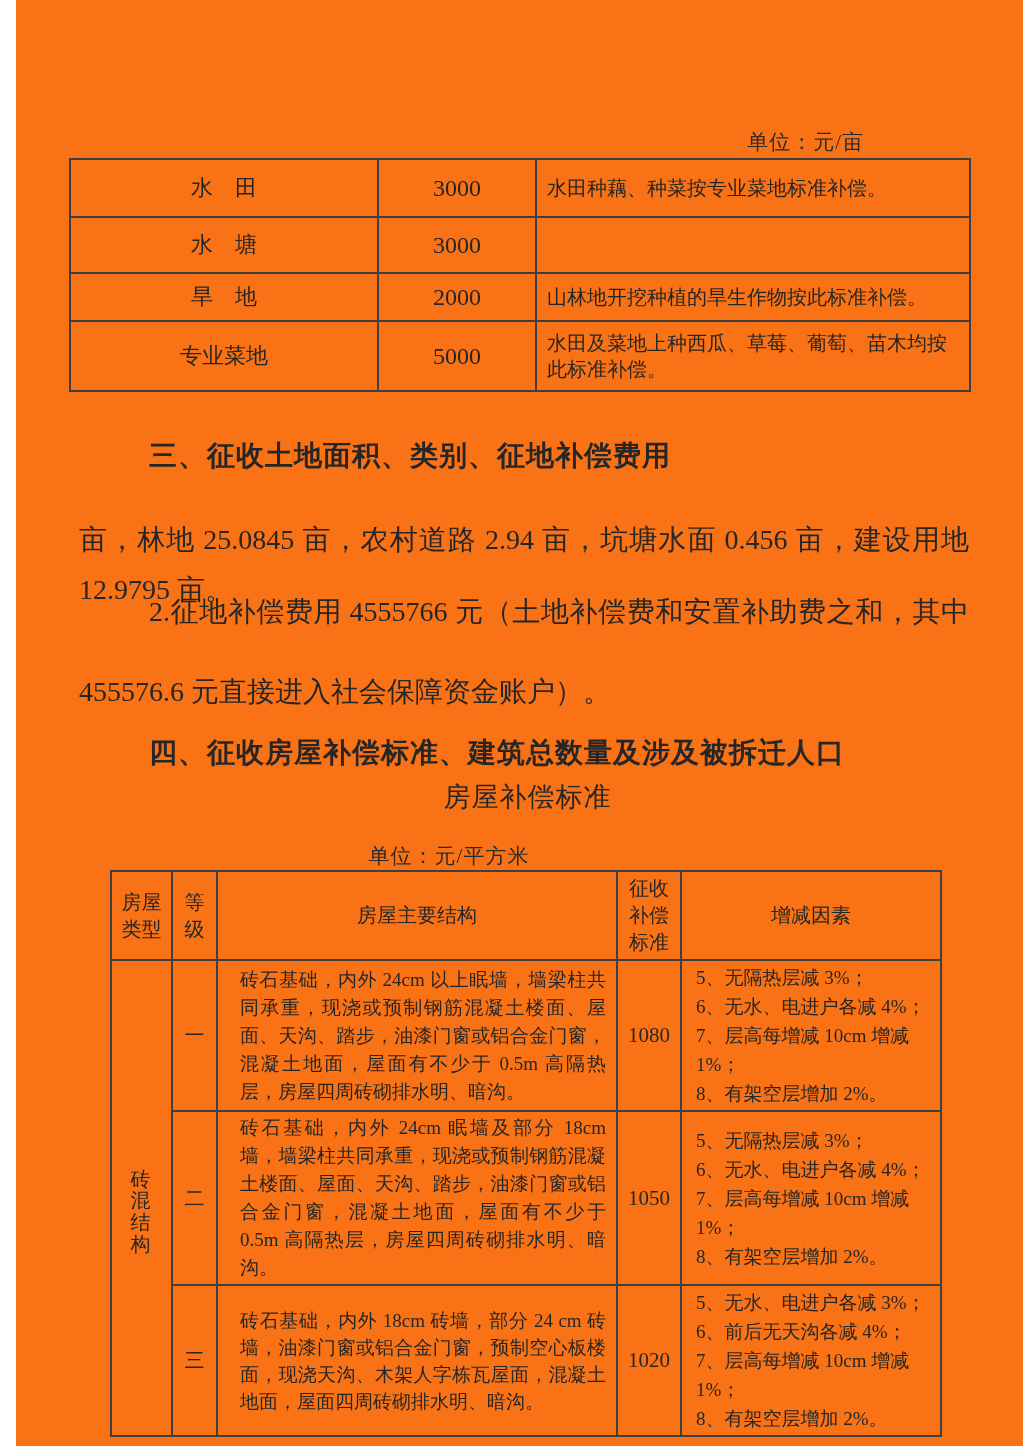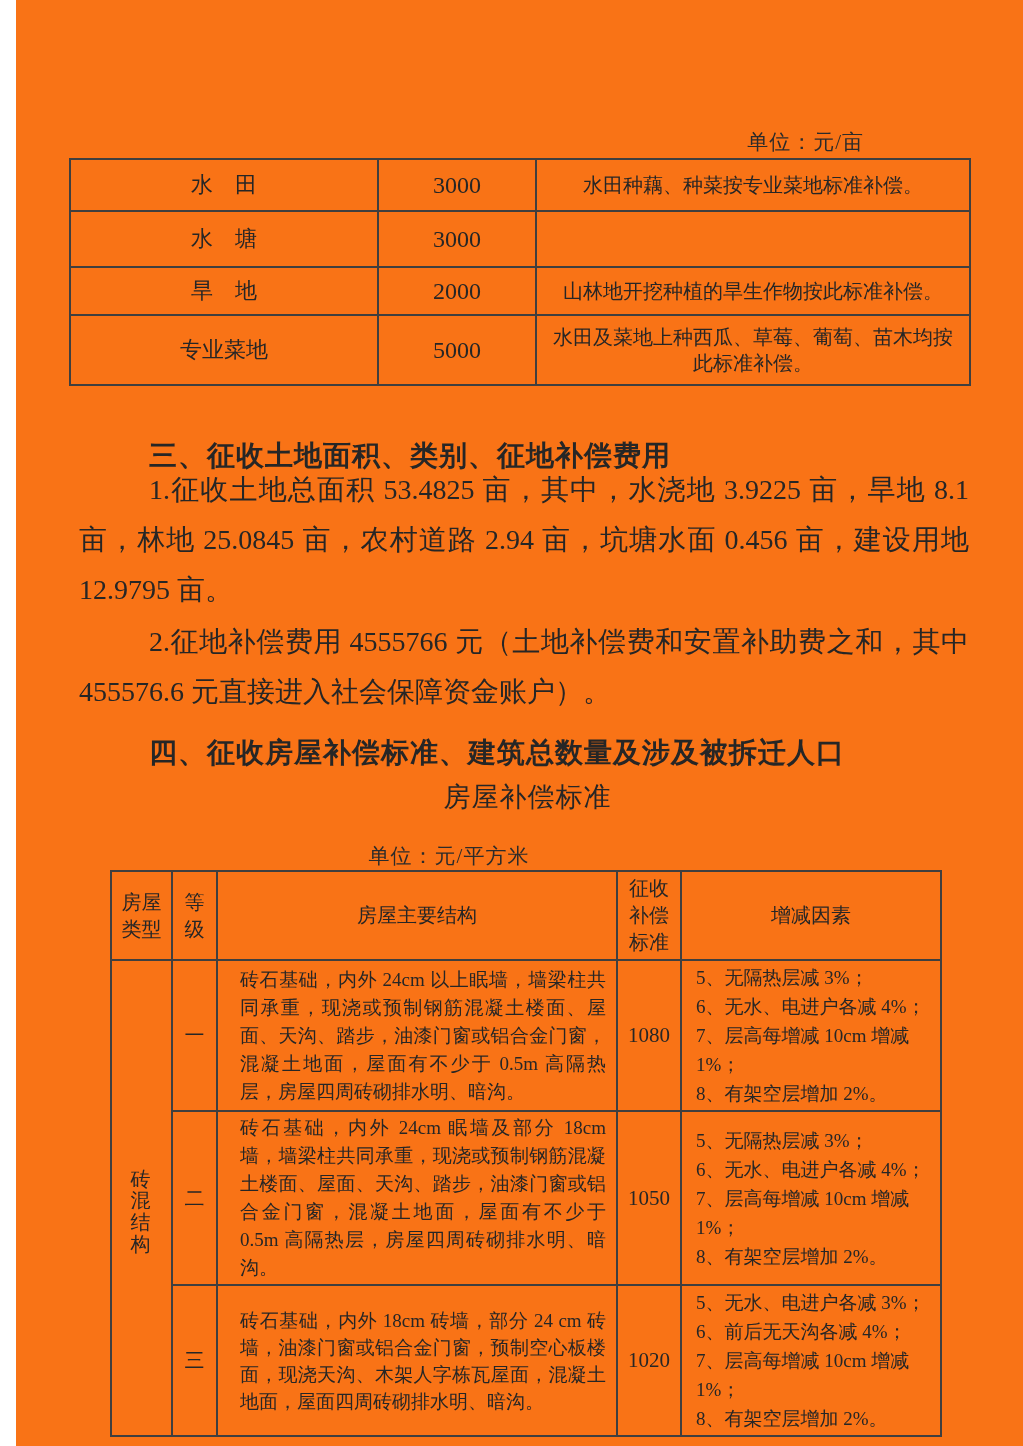--- a/index.html
+++ b/index.html
@@ -22,43 +22,43 @@
   
   table { border-collapse:collapse; table-layout:fixed; }
   td, th { border:2px solid #3f3f3f; font-weight:normal; vertical-align:middle; overflow:hidden; }
 
   
   #crop-table { position:absolute; left:53px; top:158px; width:900px; }
   #crop-table th { font-size:22px; text-align:center; line-height:1.25; padding:2px 6px; }
   #crop-table td { padding:2px 6px; }
   #crop-table .cat  { text-align:center; font-size:22px; }
   #crop-table .std  { text-align:center; font-size:24px; font-family:"Liberation Serif",serif; }
-  #crop-table .rmk  { text-align:center; font-size:20px; padding:8px 10px; line-height:26px; }
+  #crop-table .rmk  { text-align:left; font-size:20px; padding:8px 10px; line-height:26px; }
   #crop-table tr.hdr    { height:55px; }
-  #crop-table tr.r0 { height:52px; }
+  #crop-table tr.r0 { height:58px; }
   #crop-table tr.r1 { height:56px; }
   #crop-table tr.r2 { height:48px; }
   #crop-table tr.r3 { height:54px; }
 
   
   .heading {
     position:absolute; left:63px; width:900px;
     font-size:28px; font-weight:bold; letter-spacing:1px;
     padding-left:70px; white-space:nowrap;
   }
   #heading3 { top:437px; }
   #heading4 { top:734px; }
   .bline {
     position:absolute; left:63px; width:890px;
     font-size:28px; line-height:50px; white-space:nowrap;
   }
   .bline.indent { padding-left:70px; width:820px; }
   .bline.jfull { white-space:normal; text-align:justify; text-align-last:justify; }
   #p1l1 { top:465px; } #p1l2 { top:515px; } #p1l3 { top:565px; }
-  #p2l1 { top:617px; } #p2l2 { top:667px; }
+  #p2l1 { top:587px; } #p2l2 { top:667px; }
   #subtitle {
     position:absolute; left:0; top:779px; width:1023px;
     text-align:center; font-size:27px; letter-spacing:1px;
   }
 
   
   #house-table { position:absolute; left:94px; top:870px; width:830px; }
   #house-table th { font-size:20px; text-align:center; line-height:27px; padding:2px; }
   #house-table tr.hdr { height:89px; }
   #house-table tr.hr0 { height:144px; }
@@ -113,21 +113,20 @@
     <tr class="r3">
       <td class="cat">专业菜地</td>
       <td class="std">5000</td>
       <td class="rmk">水田及菜地上种西瓜、草莓、葡萄、苗木均按此标准补偿。</td>
     </tr>
   </tbody>
     </table>
 
   <div id="heading3" class="heading">三、征收土地面积、类别、征地补偿费用</div>
 
-  <div id="p1l1" class="bline indent jfull">1.征收土地总面积 53.4825 亩，其中，水浇地 3.9225 亩，旱地 8.1</div>
   <div id="p1l2" class="bline jfull">亩，林地 25.0845 亩，农村道路 2.94 亩，坑塘水面 0.456 亩，建设用地</div>
   <div id="p1l3" class="bline">12.9795 亩。</div>
 
   <div id="p2l1" class="bline indent jfull">2.征地补偿费用 4555766 元（土地补偿费和安置补助费之和，其中</div>
   <div id="p2l2" class="bline">455576.6 元直接进入社会保障资金账户）。</div>
 
   <div id="heading4" class="heading">四、征收房屋补偿标准、建筑总数量及涉及被拆迁人口</div>
 
   <div id="subtitle">房屋补偿标准</div>
 

